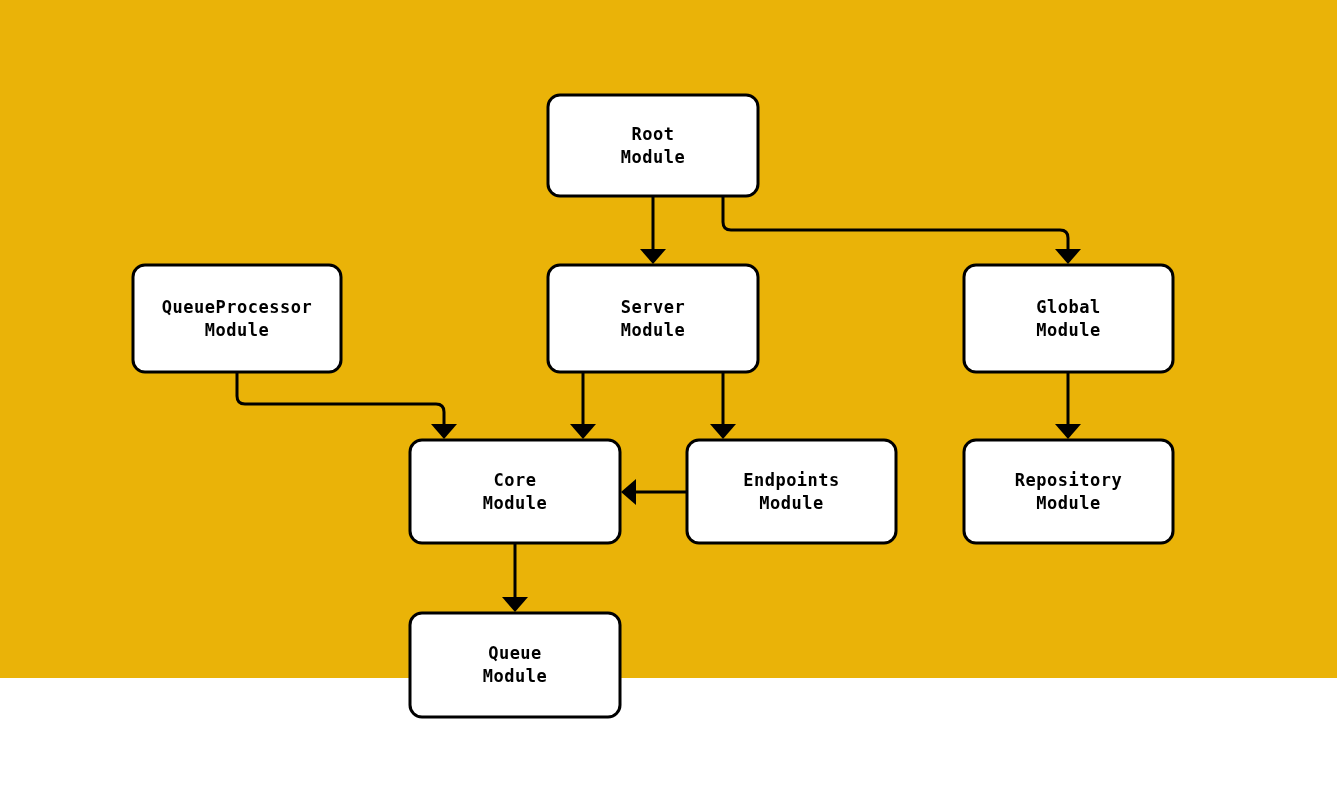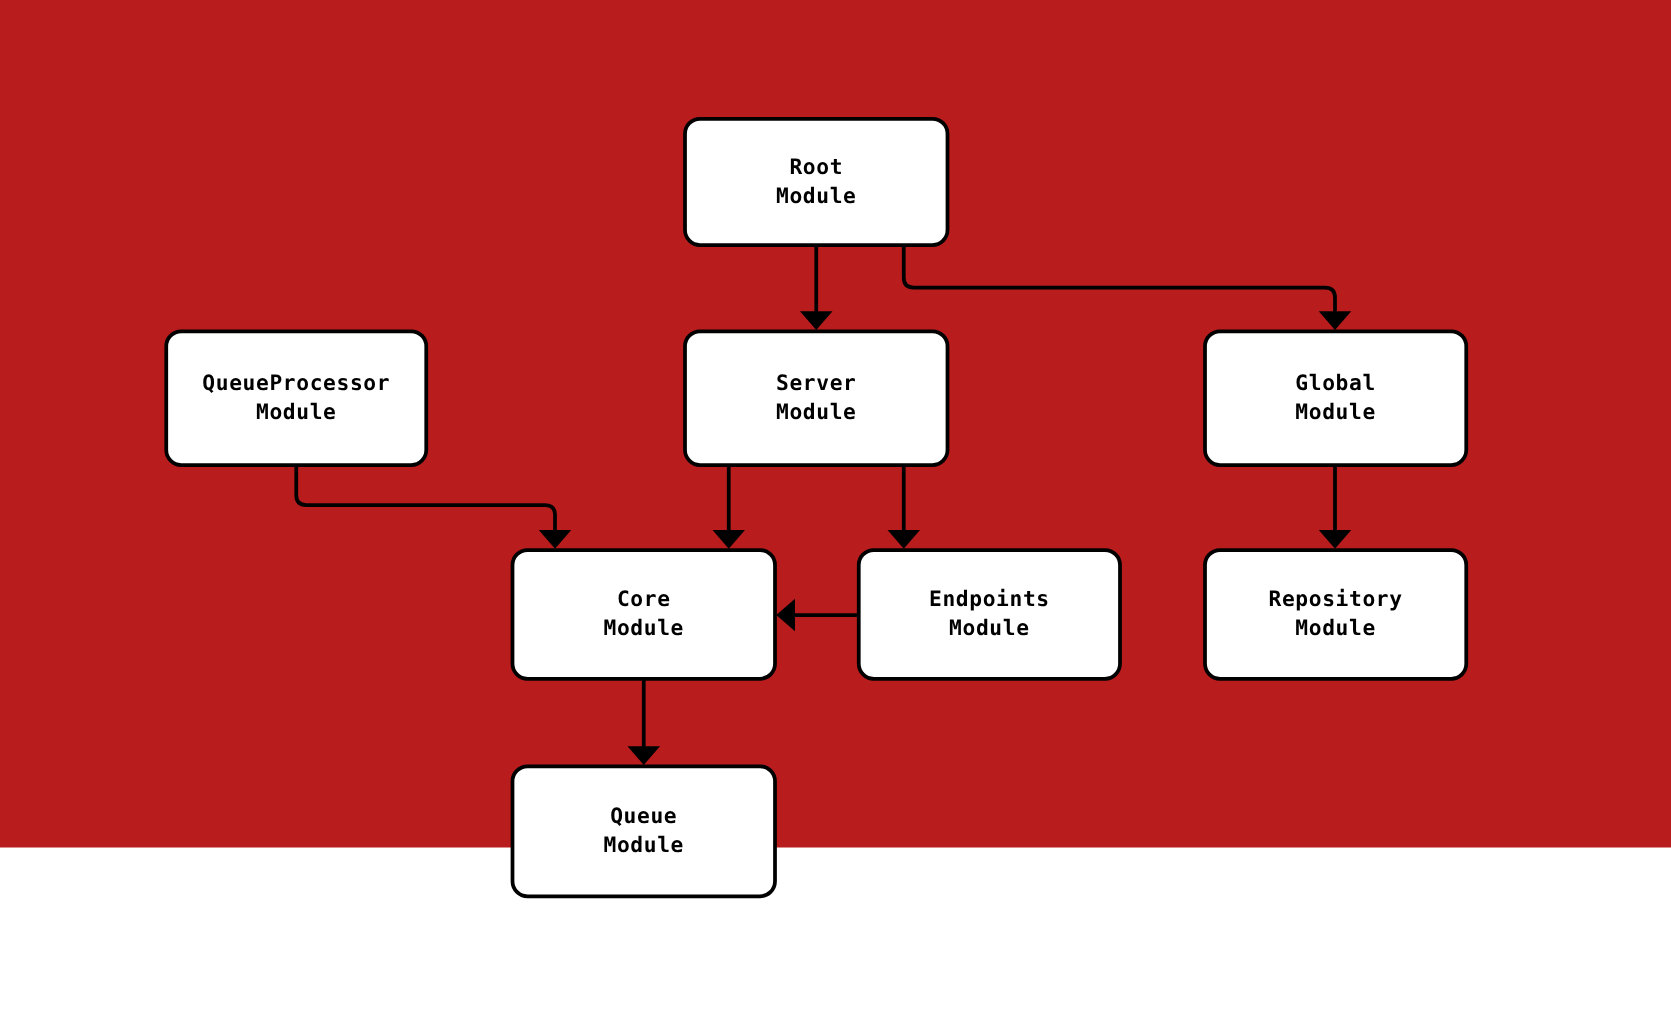--- a/index.html
+++ b/index.html
@@ -11,21 +11,21 @@
   body {
     width: 1337px;
     height: 809px;
     overflow: hidden;
     font-family: "DejaVu Sans Mono", "Liberation Mono", monospace;
   }
   #diagram-root {
     position: relative;
     width: 1337px;
     height: 678px;
-    background: #b91c1c;
+    background: #eab308;
   }
   svg#diagram-svg {
     display: block;
     width: 1337px;
     height: 809px;
   }
   .node-box {
     fill: #ffffff;
     stroke: #000000;
     stroke-width: 3;

